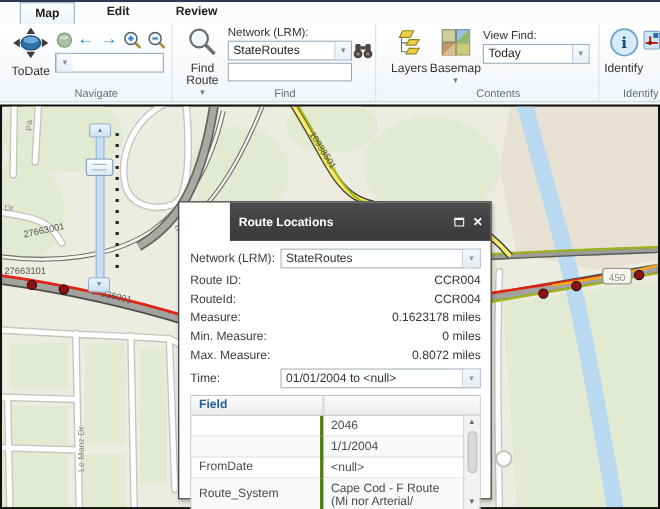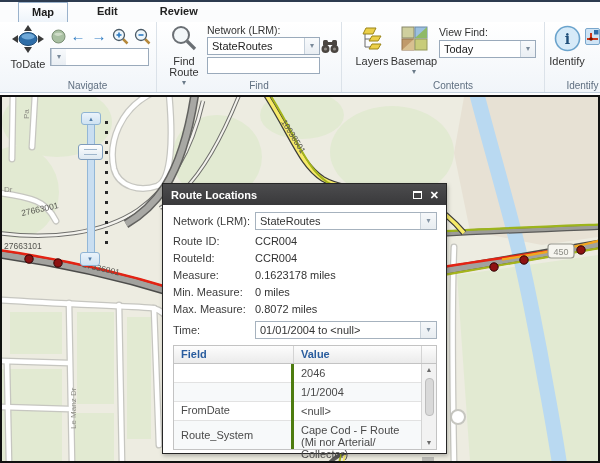--- a/index.html
+++ b/index.html
@@ -35,33 +35,33 @@
   .zbtn { position:absolute; width:20px; height:13px; background:linear-gradient(#eaf3fb,#cfe2f2); border:1px solid #8fb4d4; border-radius:3px; font-size:6px; color:#4f7ca8; text-align:center; line-height:12px; }
   .zup { left:81px; top:112px; }
   .zdown { left:80px; top:252px; height:14px; }
   .zhandle { position:absolute; left:78px; top:144px; width:25px; height:16px; background:linear-gradient(#ffffff,#dde8f1); border:1px solid #7e9cbc; border-radius:3px; }
   .zhandle i { display:block; height:1px; background:#9fb6cc; margin:4px 5px 0 5px; }
   .zticks { position:absolute; left:105px; top:121px; width:3px; height:128px;
             background:repeating-linear-gradient(#2a2a2a 0 3px, transparent 3px 10px); }
 
   
   .dlg { position:absolute; left:162px; top:183px; width:285px; height:271px; background:#fff; border:1px solid #262626; z-index:10; box-shadow:1px 2px 4px rgba(0,0,0,.25); }
-  .dlg-title { height:21px; background:linear-gradient(#4c4c4e,#39393b); color:#fff; font-size:11px; font-weight:bold; display:flex; align-items:center; padding-left:8px; }
+  .dlg-title { height:35px; background:linear-gradient(#4c4c4e,#39393b); color:#fff; font-size:11px; font-weight:bold; display:flex; align-items:center; padding-left:8px;margin-left:46px; }
   .dlg-title .sp { flex:1; }
   .dlg-max { width:9px; height:8px; border:1px solid #fff; border-top-width:2px; margin-right:8px; }
   .dlg-close { color:#fff; font-size:11px; font-weight:bold; margin-right:7px; line-height:18px; }
   .dlg-body { padding:7px 9px 0 10px; }
   .frow { display:flex; align-items:center; font-size:11px; color:#3c3c3c; margin-bottom:3px; }
   .frow .flabel { width:82px; flex:none; }
   .frow .fval { color:#333; }
   .dcombo { flex:1; display:flex; border:1px solid #a6b2be; height:18px; background:#fff; }
   .dcombo .val { flex:1; padding:2px 0 0 4px; font-size:11px; color:#333; white-space:nowrap; overflow:hidden; }
   .dcombo .arrow { width:16px; border-left:1px solid #c9d2da; background:linear-gradient(#f6f8fa,#e8edf1); color:#8494a4; font-size:8px; text-align:center; line-height:16px; }
   .statics { margin:2px 0 4px 0; }
-  .statics .frow { margin-bottom:1px; height:16px; }
+  .statics .frow { margin-bottom:1px; height:16px;justify-content:space-between; }
 
   .tbl { margin-top:6px; border:1px solid #c3c3c3; display:flex; flex-direction:column; height:105px; }
   .thead { display:flex; height:19px; background:linear-gradient(#fdfdfd,#ebebeb); border-bottom:1px solid #c3c3c3; font-size:11px; font-weight:bold; color:#2a5d9e; }
   .thead .c1 { width:120px; border-right:1px solid #d4d4d4; padding:2px 0 0 7px; }
   .thead .c2 { flex:1; padding:2px 0 0 7px; }
   .thead .c3 { width:15px; border-left:1px solid #d4d4d4; }
   .tmain { flex:1; display:flex; }
   .trows { flex:1; display:flex; flex-direction:column; }
   .trow { display:flex; font-size:11px; color:#4a4a4a; border-bottom:1px solid #e2e2e2; }
   .trow .c1 { width:120px; border-right:3px solid #4d7c0f; padding:21px 0 0 7px; }
@@ -405,21 +405,20 @@
         <span class="flabel">Time:</span>
         <span class="dcombo">
           <span class="val">01/01/2004 to &lt;null&gt;</span>
           <span class="arrow">▾</span>
         </span>
       </div>
 
       <div class="tbl">
         <div class="thead">
           <span class="c1">Field</span>
-          <span class="c2">Value</span>
           <span class="c3"></span>
         </div>
         <div class="tmain">
           <div class="trows">
             <div class="trow h19">
               <span class="c1">OBJECTID</span>
               <span class="c2">2046</span>
             </div>
             <div class="trow h19">
               <span class="c1">FromDate</span>

